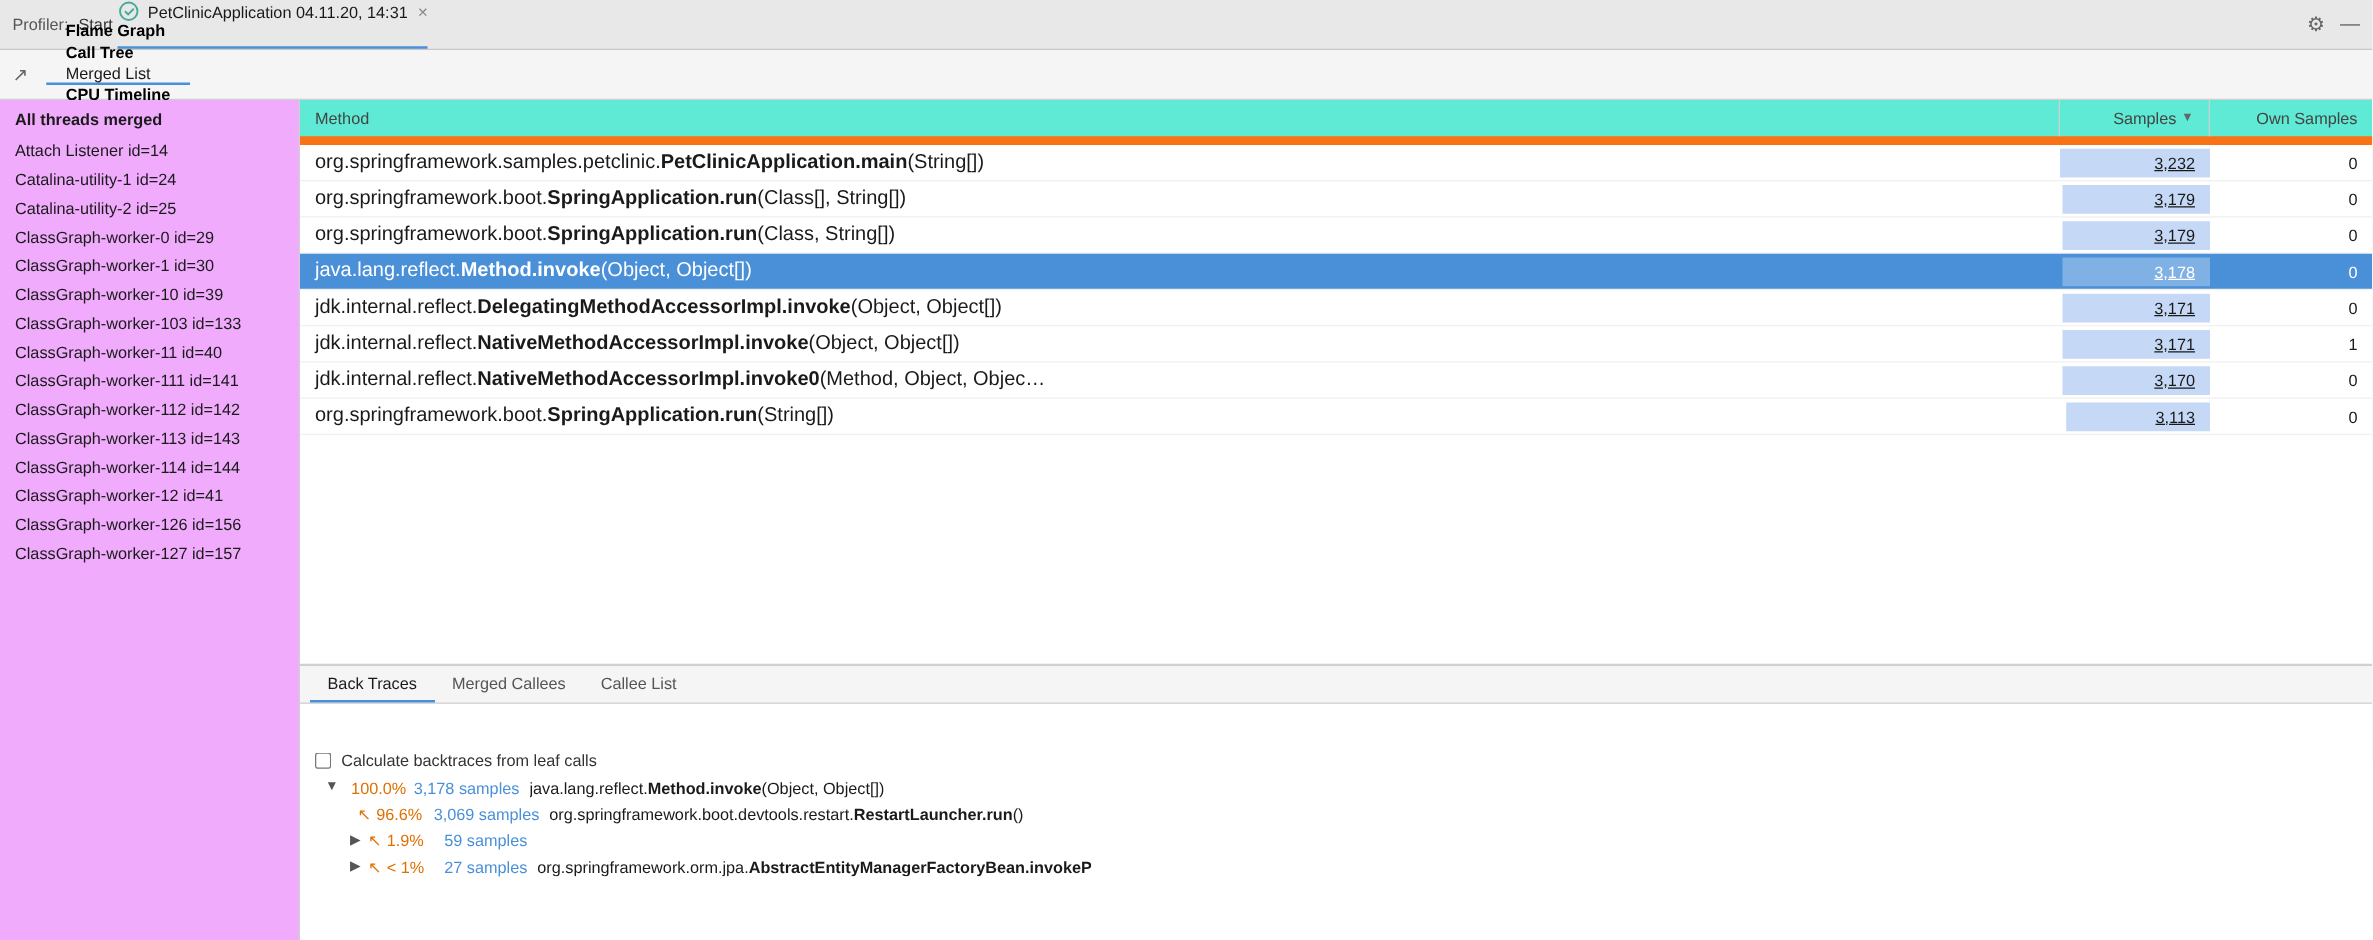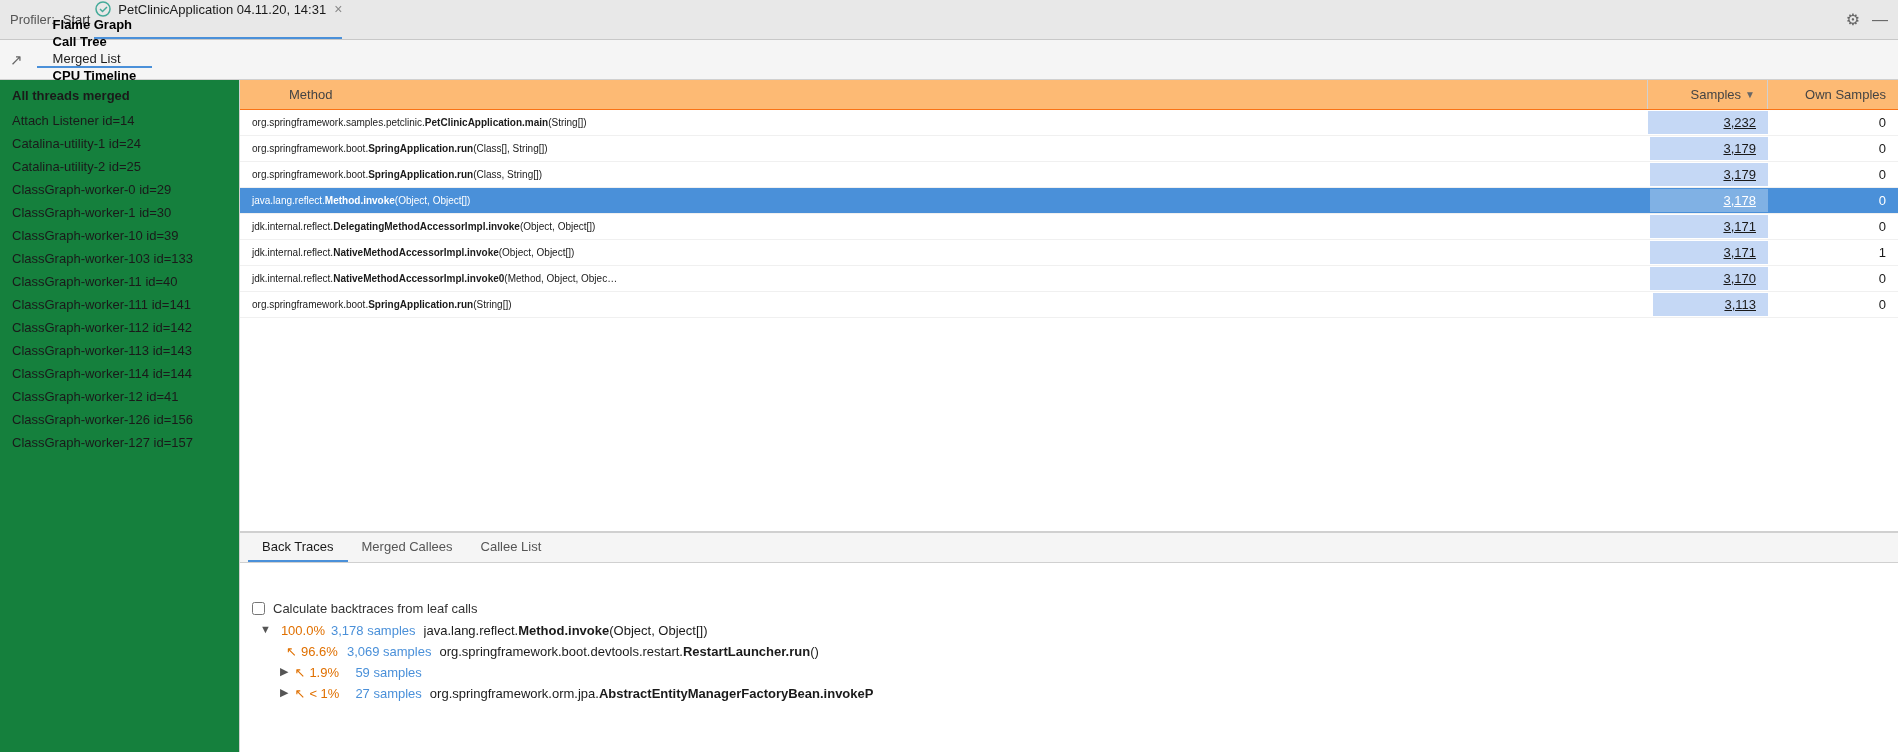--- a/index.html
+++ b/index.html
@@ -28,47 +28,47 @@
       padding: 0 16px; height: 100%; display: flex; align-items: center;
       cursor: pointer; border-bottom: 2px solid transparent; color: #000000; font-size: 13px; font-weight: bold;
     }
     .tab.active { border-bottom: 2px solid #4a90d9; color: #1a1a1a; font-weight: 500; }
 
     
     .main-layout { display: flex; height: calc(100vh - 80px); }
 
     
     .left-panel {
-      width: 240px; border-right: 1px solid #d0d0d0; background: #15803d;
+      width: 240px; border-right: 1px solid #d0d0d0; background: #f0abfc;
       overflow-y: auto; flex-shrink: 0;
     }
     .thread-item {
       padding: 4px 12px; cursor: pointer; white-space: nowrap; overflow: hidden;
       text-overflow: ellipsis; font-size: 13px; color: #1a1a1a;
     }
     .thread-item.header { font-weight: 700; padding: 8px 12px 6px; }
 
     
     .right-panel { flex: 1; display: flex; flex-direction: column; overflow: hidden; background: #fff; }
 
     
     .method-table { flex: 1; overflow-y: auto; border-bottom: 1px solid #d0d0d0; }
     .table-header {
-      display: flex; background: #fdba74; border-bottom: 1px solid #f97316;
-      position: sticky; top: 0; z-index: 1; padding-left: 37px;
+      display: flex; background: #5eead4; border-bottom: 7px solid #f97316;
+      position: sticky; top: 0; z-index: 1;
     }
     .th-method { flex: 1; padding: 7px 12px; font-size: 13px; color: #444; border-right: 1px solid #d0d0d0; }
     .th-samples { width: 120px; padding: 7px 12px; font-size: 13px; color: #444; border-right: 1px solid #d0d0d0; text-align: right; display: flex; align-items: center; justify-content: flex-end; gap: 4px; }
     .th-own { width: 130px; padding: 7px 12px; font-size: 13px; color: #444; text-align: right; }
     .sort-arrow { color: #666; font-size: 10px; }
 
     .method-row { display: flex; align-items: center; border-bottom: 1px solid #f0f0f0; }
     .method-row.selected { background: #4a90d9; color: #fff; }
     .method-row.selected .method-cell { color: #fff; }
-    .method-cell { flex: 1; padding: 5px 12px; font-size: 10px; overflow: hidden; text-overflow: ellipsis; white-space: nowrap; }
+    .method-cell { flex: 1; padding: 5px 12px; font-size: 16px; overflow: hidden; text-overflow: ellipsis; white-space: nowrap; }
     .method-cell .normal { font-weight: 400; }
     .method-cell .bold { font-weight: 700; }
     .samples-cell { width: 120px; padding: 5px 12px; text-align: right; font-size: 13px; text-decoration: underline; }
     .own-cell { width: 130px; padding: 5px 12px; text-align: right; font-size: 13px; }
     .sample-bar-wrapper { position: relative; }
     .sample-bar-bg { position: absolute; right: 0; top: 1px; bottom: 1px; background: #c5d8f5; z-index: 0; }
     .sample-val { position: relative; z-index: 1; }
 
     
     .bottom-panel { height: 220px; display: flex; flex-direction: column; border-top: 1px solid #d0d0d0; gap: 28px; }

